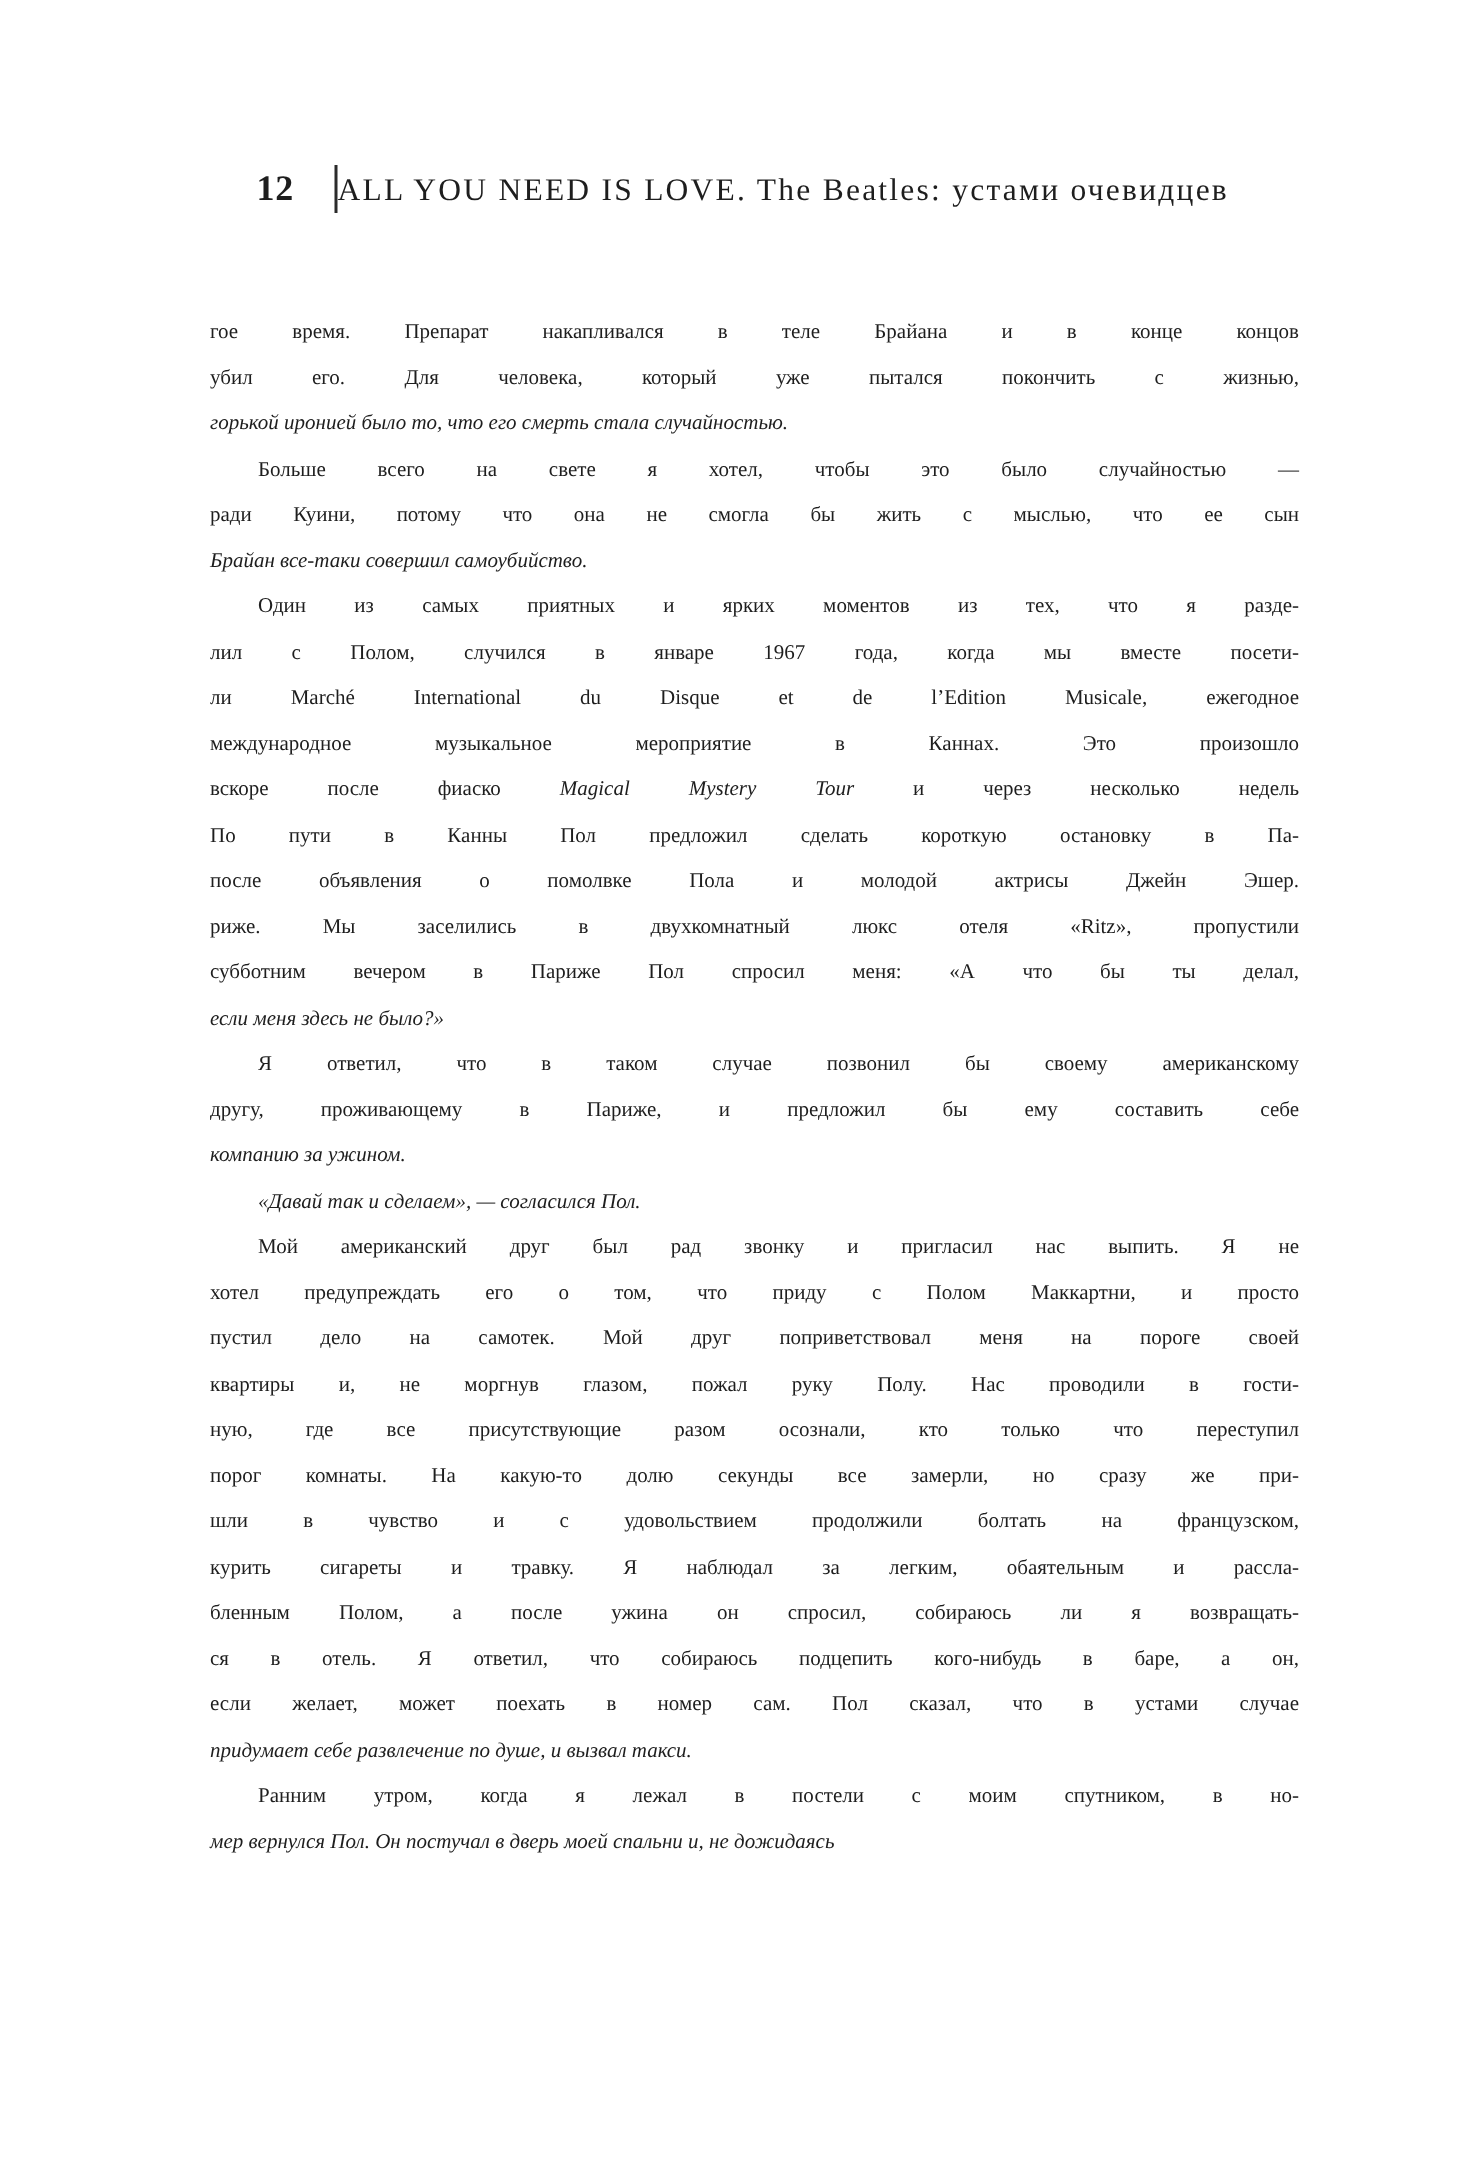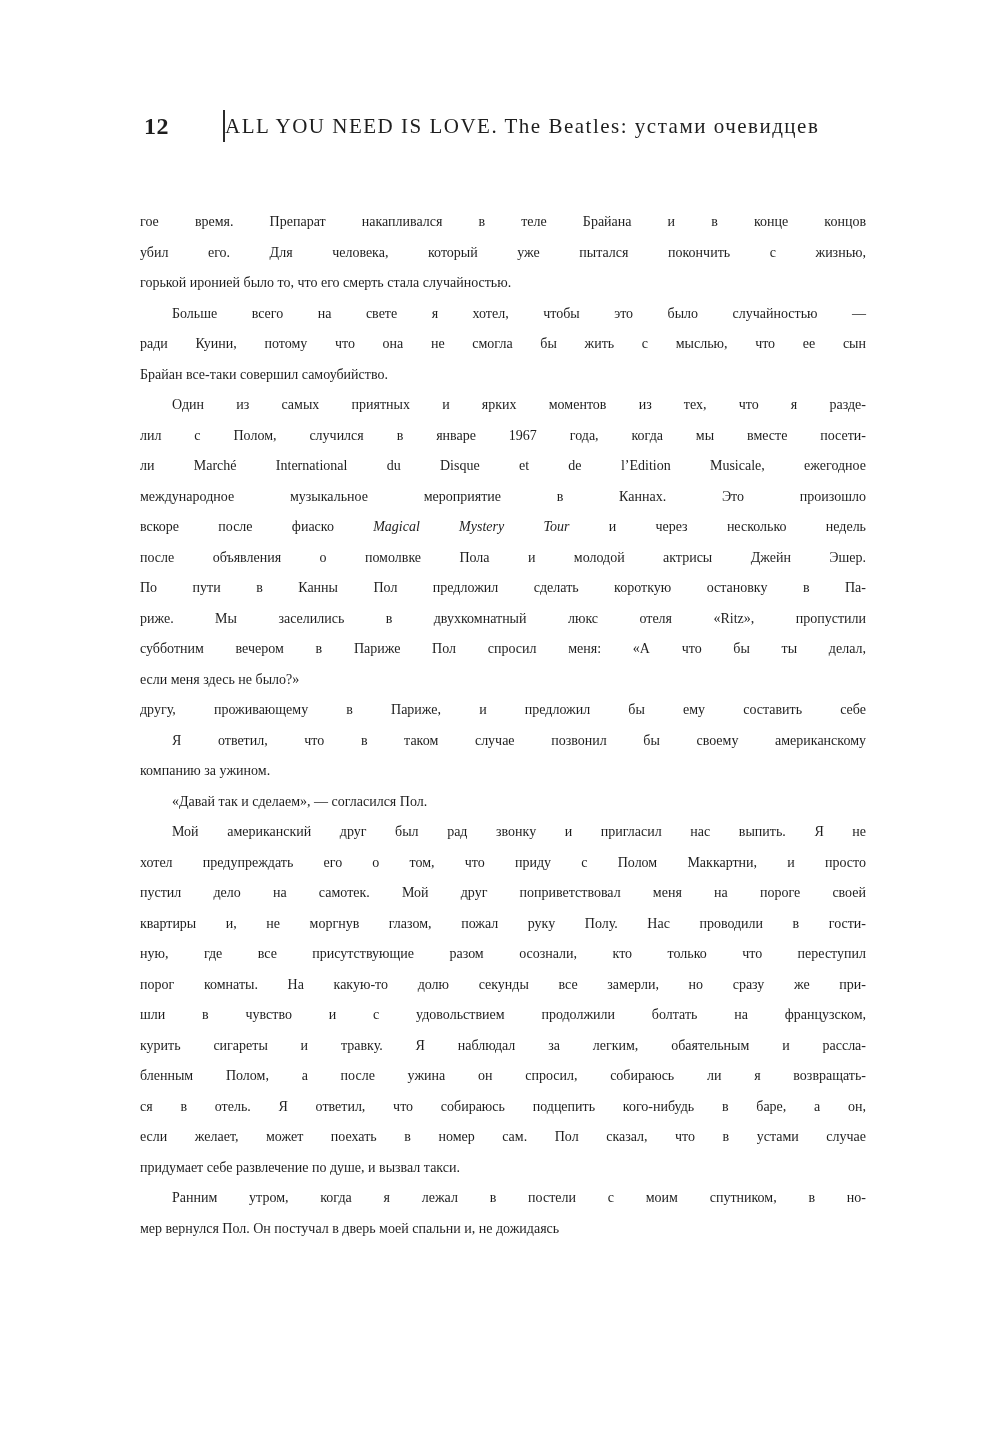--- a/index.html
+++ b/index.html
@@ -22,20 +22,21 @@
     width: 726px;
     height: 36px;
     display: flex;
     align-items: center;
   }
   .page-number {
     width: 79px;
     font-size: 24px;
     font-weight: 700;
     letter-spacing: 0.5px;
+    text-align: center;
   }
   .head-divider {
     width: 0;
     height: 32px;
     border-left: 2px solid #2b2b2b;
   }
   .running-title {
     flex: 1;
     font-size: 21px;
     letter-spacing: 1.5px;
@@ -50,21 +51,21 @@
     width: 726px;
     font-size: 14px;
     line-height: 30.5px;
   }
   .para { margin: 0; }
   .para.gap-before { }
   .line {
     text-align: justify;
     text-align-last: justify;
   }
-  .line.last { text-align-last: left; }
+  .line.last { text-align-last: left; font-style: italic; }
   .line.first-indent { text-indent: 32px; }
   .line i { }
 </style>
 </head>
 <body>
 
 <div class="page">
 
   <div class="running-head">
     <div class="page-number">12</div>
@@ -82,29 +83,29 @@
         <div class="line first-indent">Больше всего на свете я хотел, чтобы это было случайностью —</div>
         <div class="line">ради Куини, потому что она не смогла бы жить с мыслью, что ее сын</div>
         <div class="line last">Брайан все-таки совершил самоубийство.</div>
       </div>
       <div class="para gap-before">
         <div class="line first-indent">Один из самых приятных и ярких моментов из тех, что я разде-</div>
         <div class="line">лил с Полом, случился в январе 1967 года, когда мы вместе посети-</div>
         <div class="line">ли Marché International du Disque et de l’Edition Musicale, ежегодное</div>
         <div class="line">международное музыкальное мероприятие в Каннах. Это произошло</div>
         <div class="line">вскоре после фиаско <i>Magical Mystery Tour</i> и через несколько недель</div>
+        <div class="line">По пути в Канны Пол предложил сделать короткую остановку в Па-</div>
         <div class="line">после объявления о помолвке Пола и молодой актрисы Джейн Эшер.</div>
-        <div class="line">По пути в Канны Пол предложил сделать короткую остановку в Па-</div>
         <div class="line">риже. Мы заселились в двухкомнатный люкс отеля «Ritz», пропустили</div>
         <div class="line">субботним вечером в Париже Пол спросил меня: «А что бы ты делал,</div>
         <div class="line last">если меня здесь не было?»</div>
       </div>
       <div class="para">
+        <div class="line first-indent">Я ответил, что в таком случае позвонил бы своему американскому</div>
         <div class="line">другу, проживающему в Париже, и предложил бы ему составить себе</div>
-        <div class="line first-indent">Я ответил, что в таком случае позвонил бы своему американскому</div>
         <div class="line last">компанию за ужином.</div>
       </div>
       <div class="para">
         <div class="line first-indent last">«Давай так и сделаем», — согласился Пол.</div>
       </div>
       <div class="para">
         <div class="line first-indent">Мой американский друг был рад звонку и пригласил нас выпить. Я не</div>
         <div class="line">хотел предупреждать его о том, что приду с Полом Маккартни, и просто</div>
         <div class="line">пустил дело на самотек. Мой друг поприветствовал меня на пороге своей</div>
         <div class="line">квартиры и, не моргнув глазом, пожал руку Полу. Нас проводили в гости-</div>

